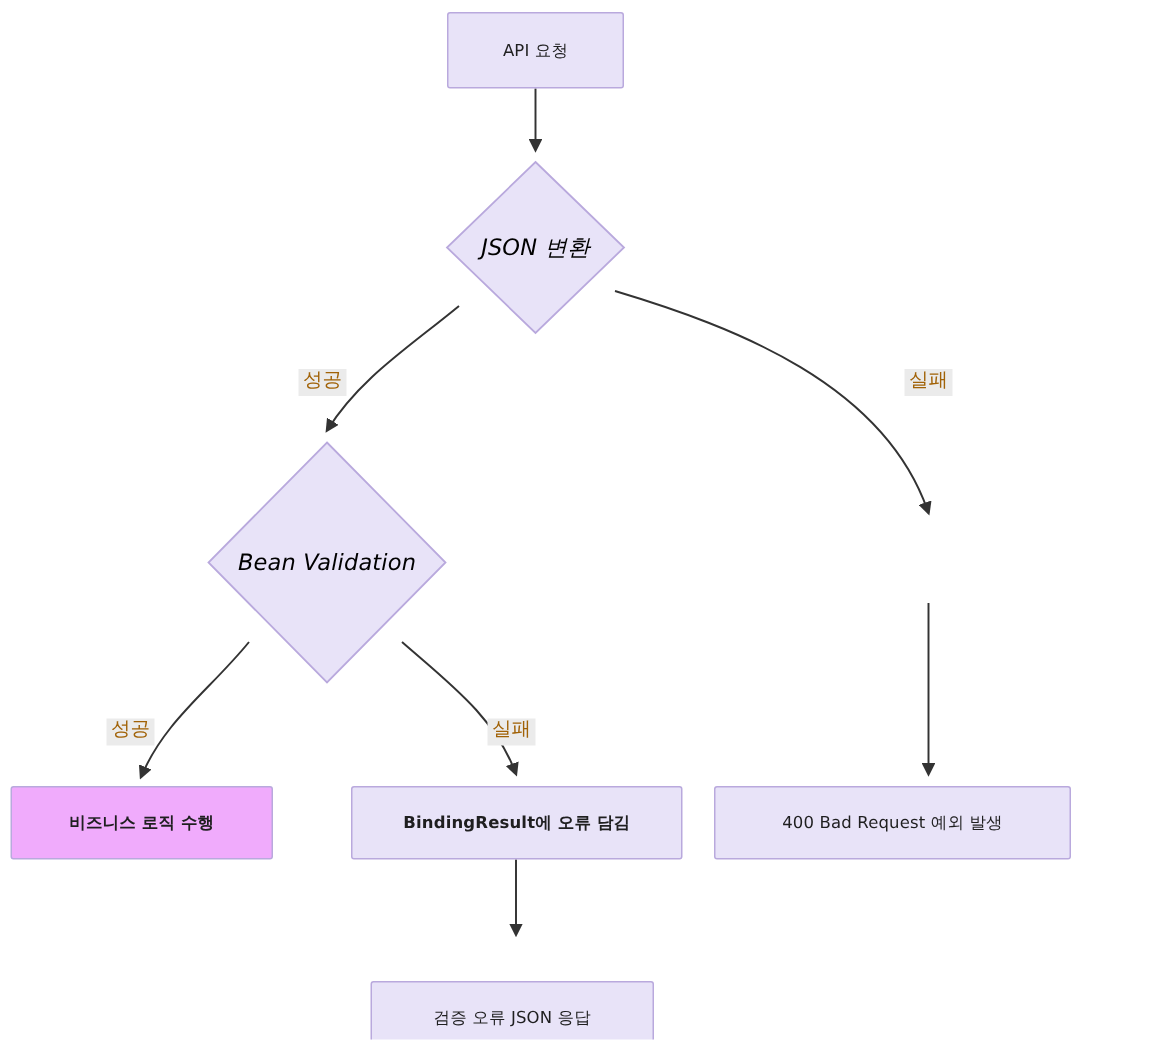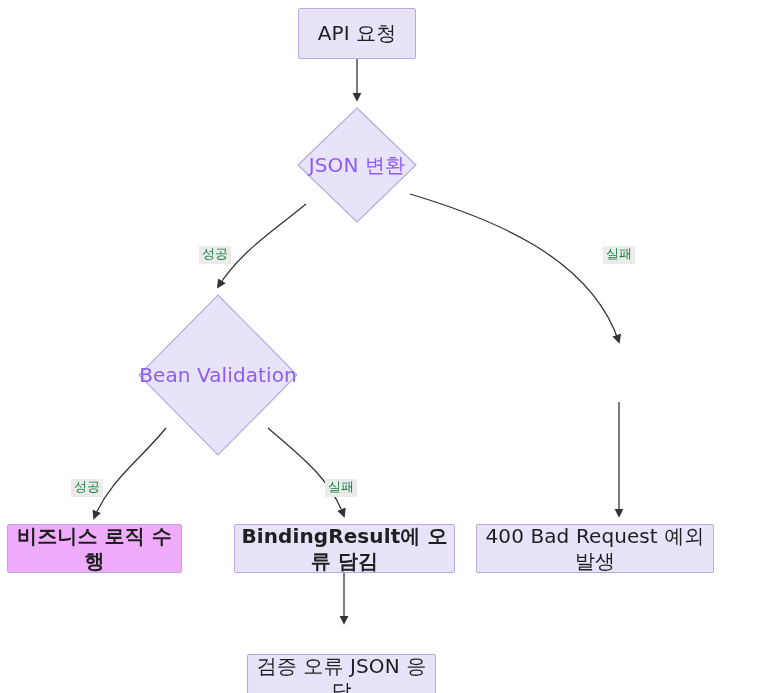--- a/index.html
+++ b/index.html
@@ -27,21 +27,21 @@
     overflow: visible;
   }
   .node {
     position: absolute;
     box-sizing: border-box;
     display: flex;
     align-items: center;
     justify-content: center;
     text-align: center;
     color: #1f1f20;
-    font-size: 20px;
+    font-size: 11px;
     line-height: 1.25;
     letter-spacing: 0.1px;
   }
   .node.rect {
     border: 1px solid #b9a9dd;
     border-radius: 2px;
     background: #e8e3f8;
   }
   .node.rect.green {
     background: #f0abfc;
@@ -63,29 +63,30 @@
   }
   .diamond-label {
     position: absolute;
     left: 0;
     top: 0;
     width: 100%;
     height: 100%;
     display: flex;
     align-items: center;
     justify-content: center;
-    font-size: 20px;
-    color: #8b5cf6;
+    font-size: 15px;
+    color: #000000;
     white-space: nowrap;
     letter-spacing: 0.1px;
+    font-style: italic;
   }
   .edge-label {
     position: absolute;
     background: #ebebeb;
-    color: #15803d;
+    color: #a16207;
     font-size: 13px;
     padding: 1px 3px 2px 3px;
     white-space: nowrap;
     line-height: 1.15;
   }
 </style>
 </head>
 <body>
 
 <div id="flowchart">

